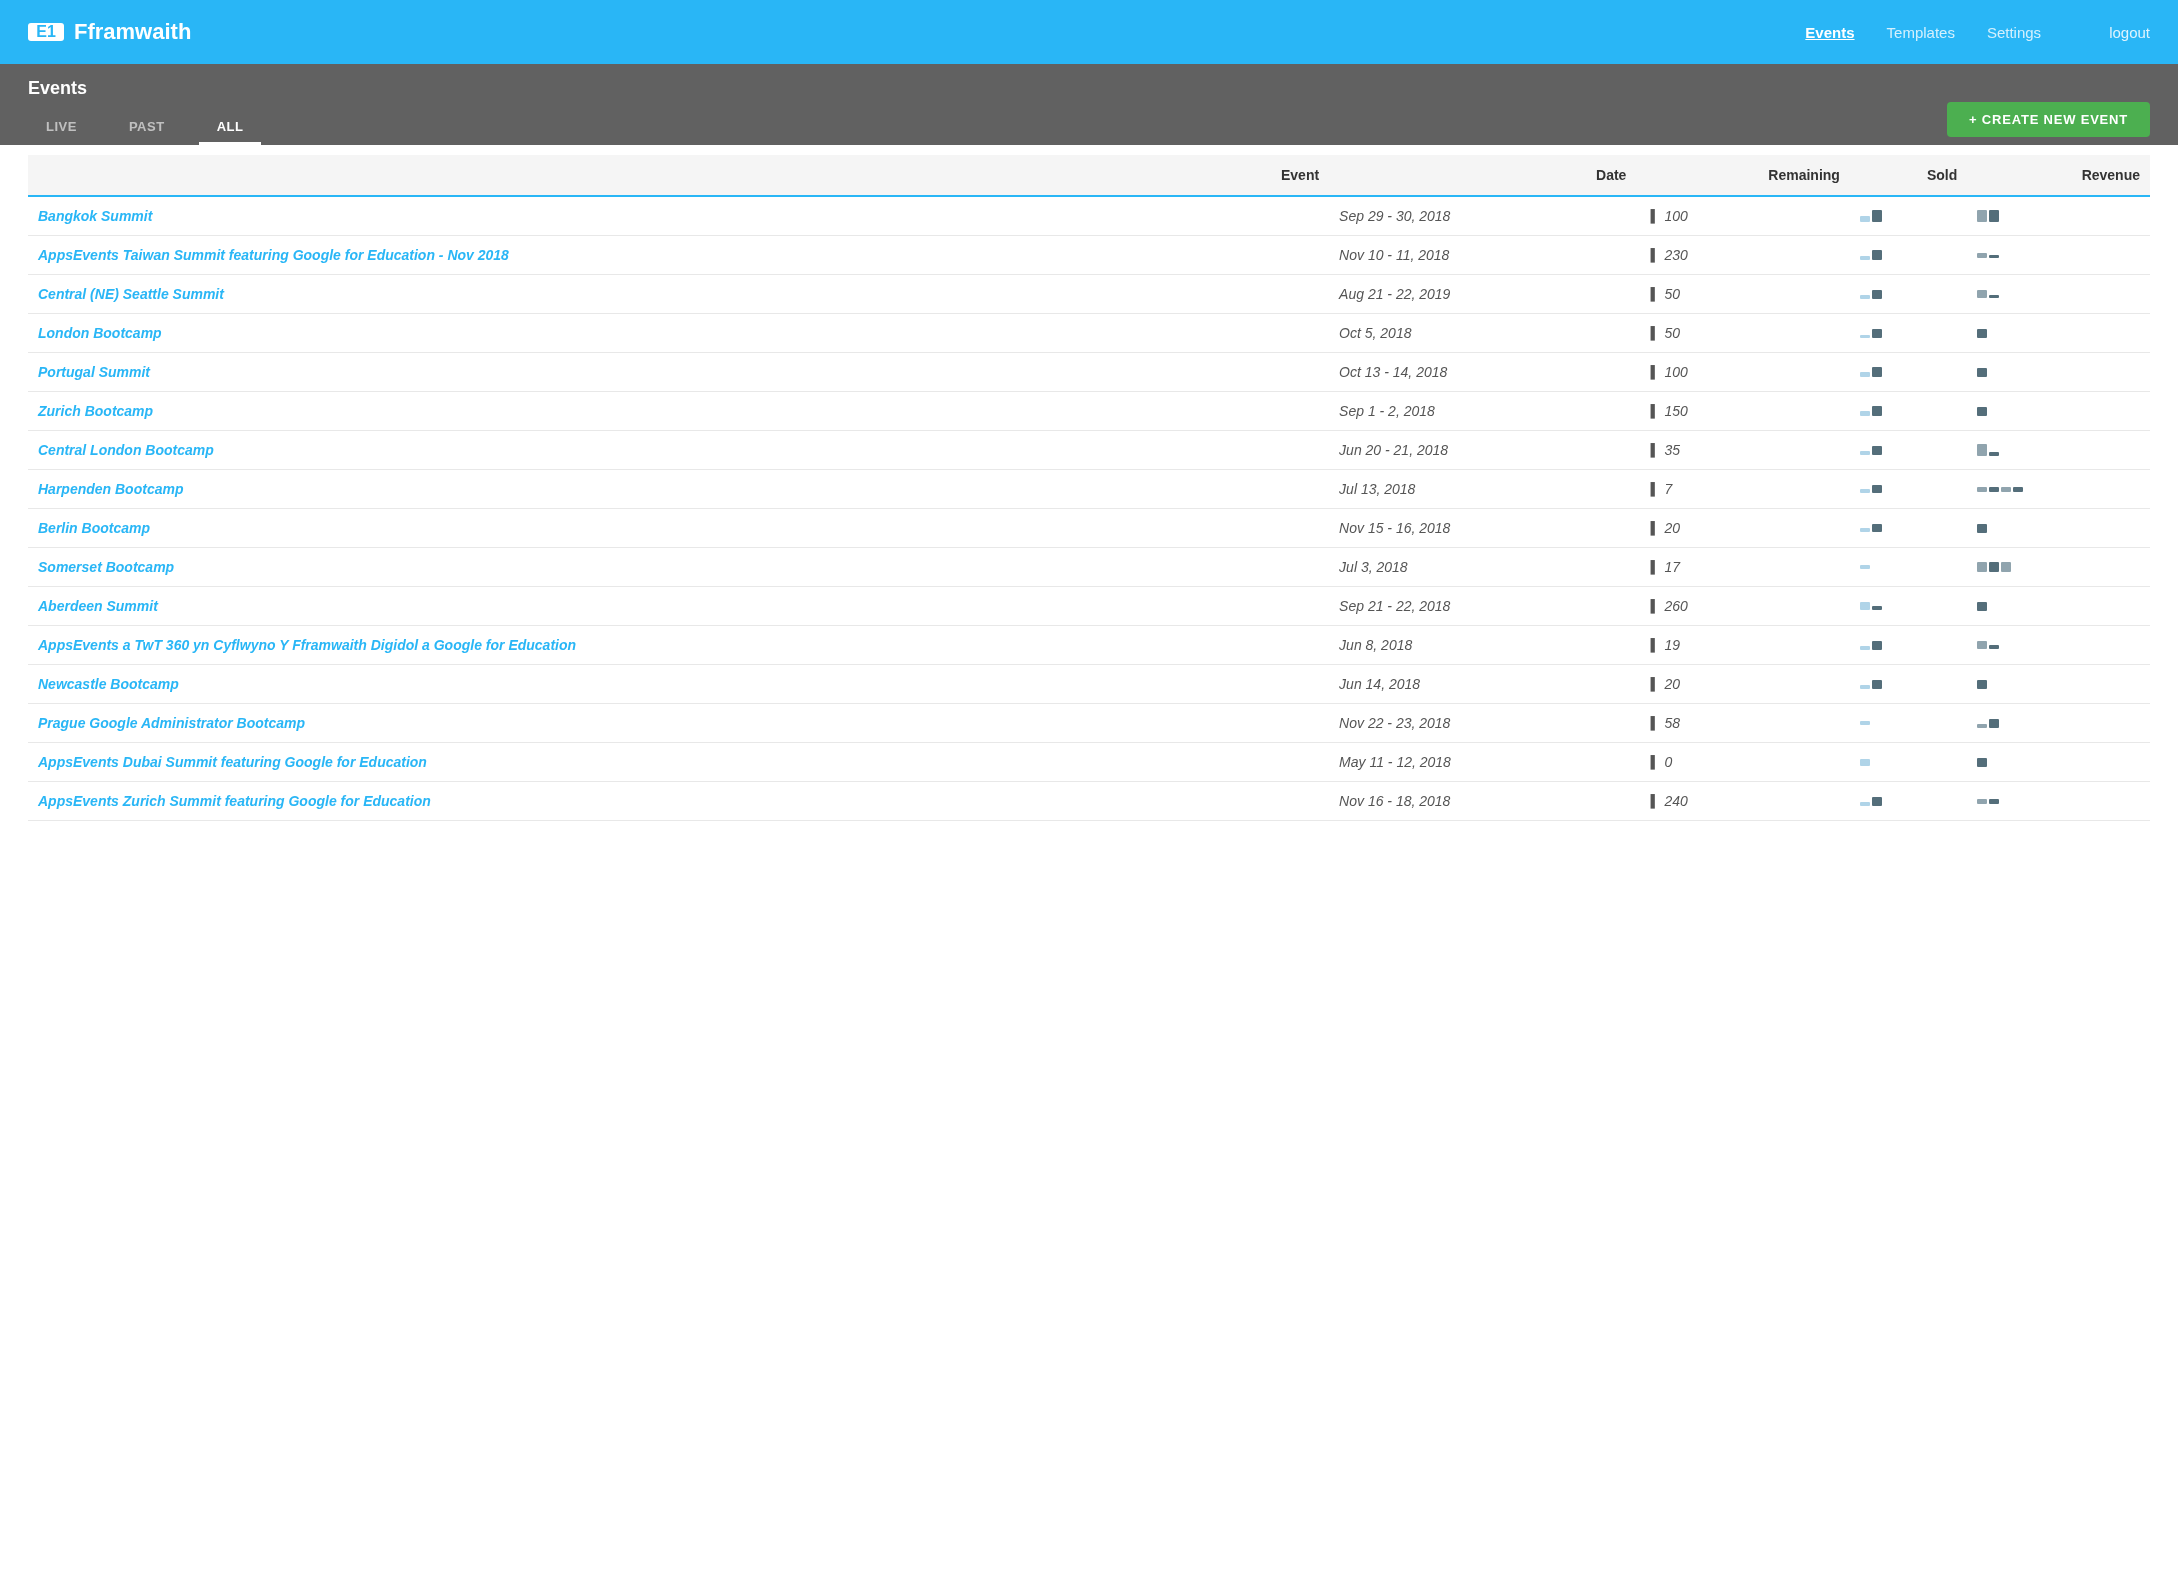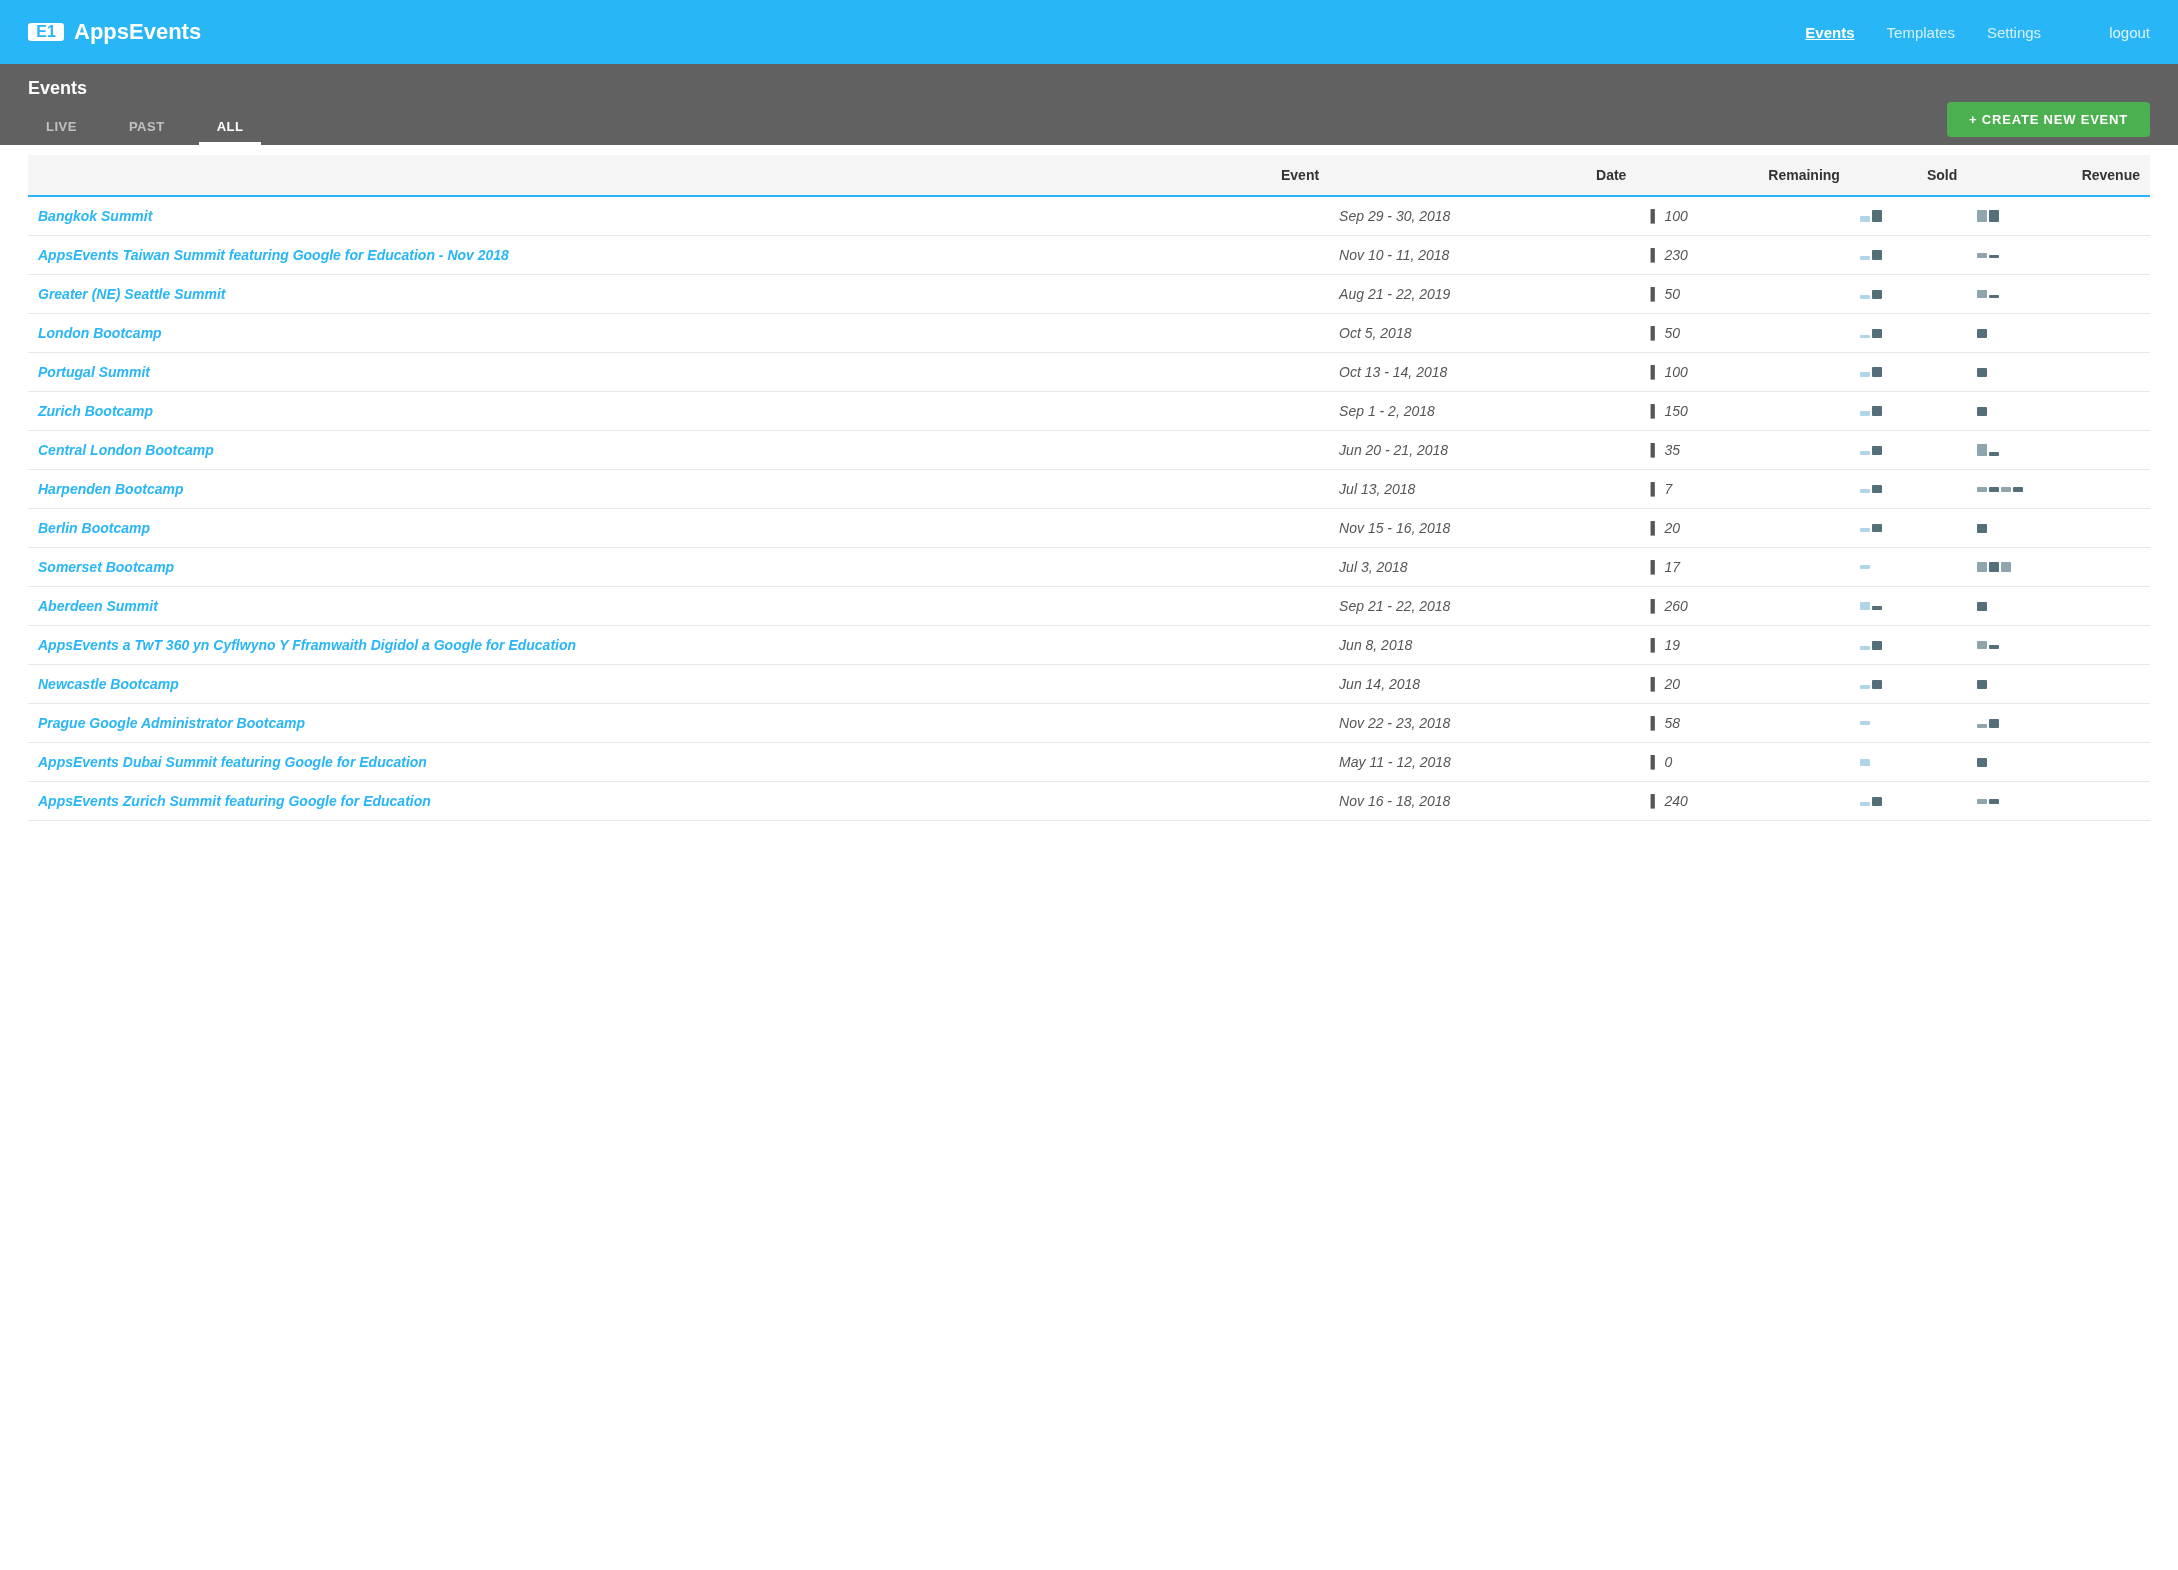--- a/index.html
+++ b/index.html
@@ -172,21 +172,21 @@
     .bar-dark  { background: #546e7a; }
   </style>
 </head>
 <body>
 
 <nav class="navbar">
   <div class="navbar-brand">
     <div class="logo-icon">
       <span>E1</span>
     </div>
-    <span>AppsEvents</span>
+    <span>Fframwaith</span>
   </div>
   <div class="navbar-nav">
     <a href="#" class="active">Events</a>
     <a href="#" class="muted">Templates</a>
     <a href="#" class="muted">Settings</a>
   </div>
   <a href="#" class="navbar-logout">logout</a>
 </nav>
 
 <div class="subheader">
@@ -253,21 +253,21 @@
             </div>
           </td>
           <td>
             <div class="mini-bars">
               <div class="mini-bar" style="height: 5px; background: rgb(144, 164, 174);"></div>
               <div class="mini-bar" style="height: 3px; background: rgb(84, 110, 122);"></div>
             </div>
           </td>
         </tr>
         <tr>
-          <td><a href="#" class="event-link">Greater (NE) Seattle Summit</a></td>
+          <td><a href="#" class="event-link">Central (NE) Seattle Summit</a></td>
           <td>Aug 21 - 22, 2019</td>
           <td>
             <div class="bar-cell">
               <span class="bar-icon">▐</span>
               <span>50</span>
             </div>
           </td>
           <td>
             <div class="mini-bars">
               <div class="mini-bar bar-light" style="height: 4px;"></div>

